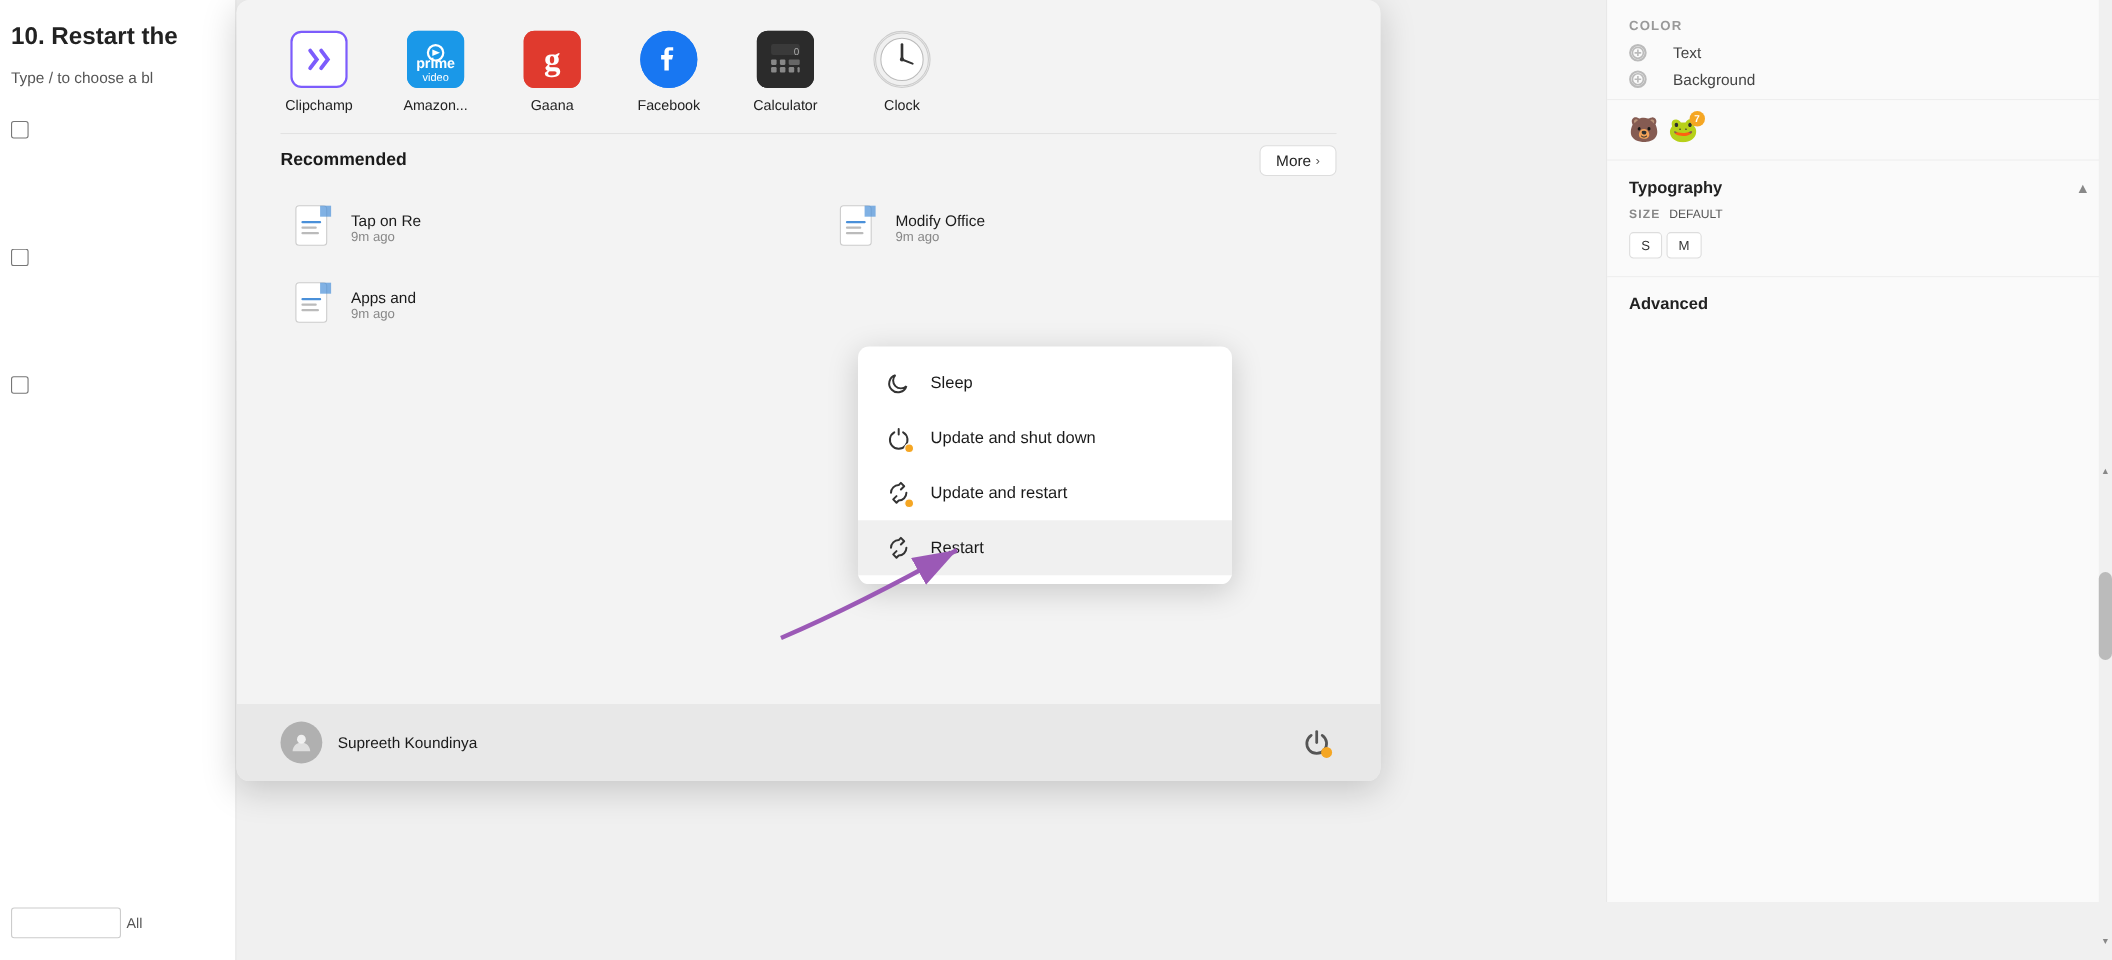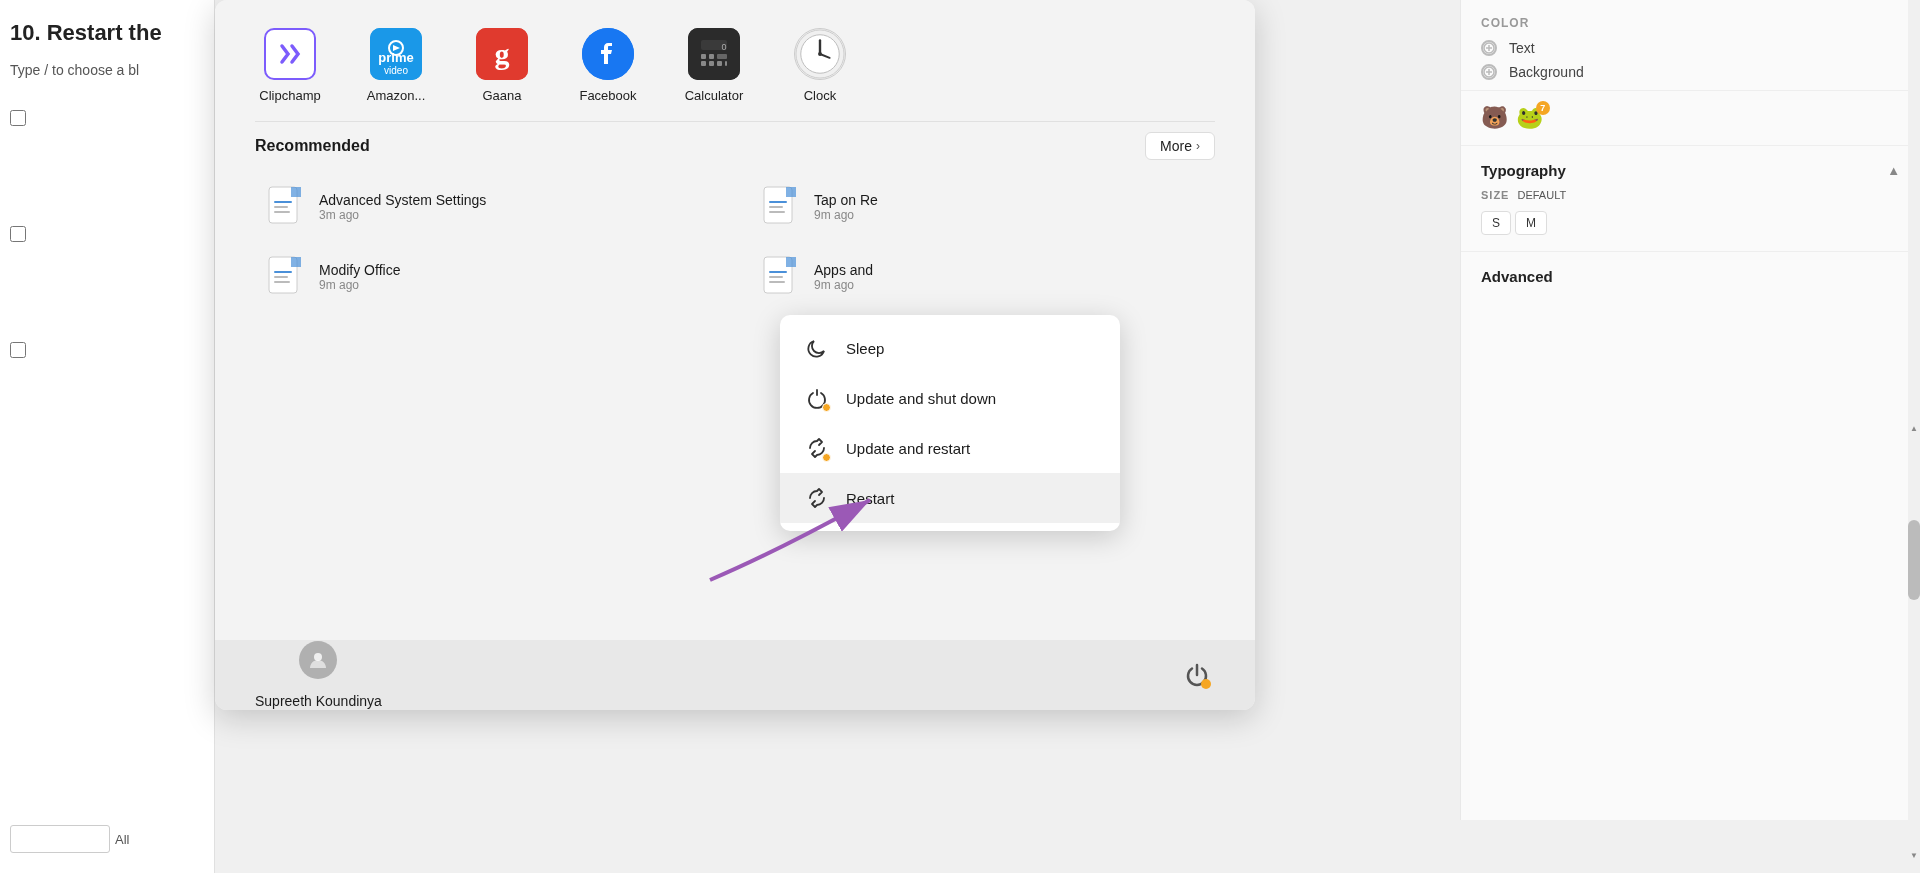--- a/index.html
+++ b/index.html
@@ -233,21 +233,20 @@
       background: #e8e8e8;
       display: flex;
       align-items: center;
       padding: 0 40px;
       justify-content: space-between;
     }
     .user-info {
       display: flex;
       align-items: center;
       gap: 14px;
-      flex-direction: column;
     }
     .user-avatar {
       width: 38px;
       height: 38px;
       border-radius: 50%;
       background: #b0b0b0;
       display: flex;
       align-items: center;
       justify-content: center;
       font-size: 20px;
@@ -346,21 +345,21 @@
       text-transform: uppercase;
     }
     .color-options {
       display: flex;
       flex-direction: column;
       gap: 8px;
     }
     .color-option-row {
       display: flex;
       align-items: center;
-      gap: 12px;
+      gap: 24px;
     }
     .color-check {
       width: 16px;
       height: 16px;
       border-radius: 50%;
       border: 2px solid #bbb;
       display: flex;
       align-items: center;
       justify-content: center;
       font-size: 10px;
@@ -621,35 +620,20 @@
         <div class="rec-icon">
           <svg class="file-icon-svg" viewBox="0 0 38 44" fill="none">
             <rect x="2" y="2" width="28" height="36" rx="3" fill="white" stroke="#ccc" stroke-width="1"></rect>
             <rect x="24" y="2" width="10" height="10" rx="0" fill="#4a90d9" opacity="0.7"></rect>
             <rect x="7" y="16" width="18" height="2" rx="1" fill="#4a90d9"></rect>
             <rect x="7" y="21" width="14" height="2" rx="1" fill="#bbb"></rect>
             <rect x="7" y="26" width="16" height="2" rx="1" fill="#bbb"></rect>
           </svg>
         </div>
         <div class="rec-text-block">
-          <span class="rec-name">Advanced System Settings</span>
-          <span class="rec-time">3m ago</span>
-        </div>
-      </div>
-      <div class="rec-item">
-        <div class="rec-icon">
-          <svg class="file-icon-svg" viewBox="0 0 38 44" fill="none">
-            <rect x="2" y="2" width="28" height="36" rx="3" fill="white" stroke="#ccc" stroke-width="1"></rect>
-            <rect x="24" y="2" width="10" height="10" rx="0" fill="#4a90d9" opacity="0.7"></rect>
-            <rect x="7" y="16" width="18" height="2" rx="1" fill="#4a90d9"></rect>
-            <rect x="7" y="21" width="14" height="2" rx="1" fill="#bbb"></rect>
-            <rect x="7" y="26" width="16" height="2" rx="1" fill="#bbb"></rect>
-          </svg>
-        </div>
-        <div class="rec-text-block">
           <span class="rec-name">Tap on Re</span>
           <span class="rec-time">9m ago</span>
         </div>
       </div>
 
       <div class="rec-item">
         <div class="rec-icon">
           <svg class="file-icon-svg" viewBox="0 0 38 44" fill="none">
             <rect x="2" y="2" width="28" height="36" rx="3" fill="white" stroke="#ccc" stroke-width="1"></rect>
             <rect x="24" y="2" width="10" height="10" rx="0" fill="#4a90d9" opacity="0.7"></rect>

